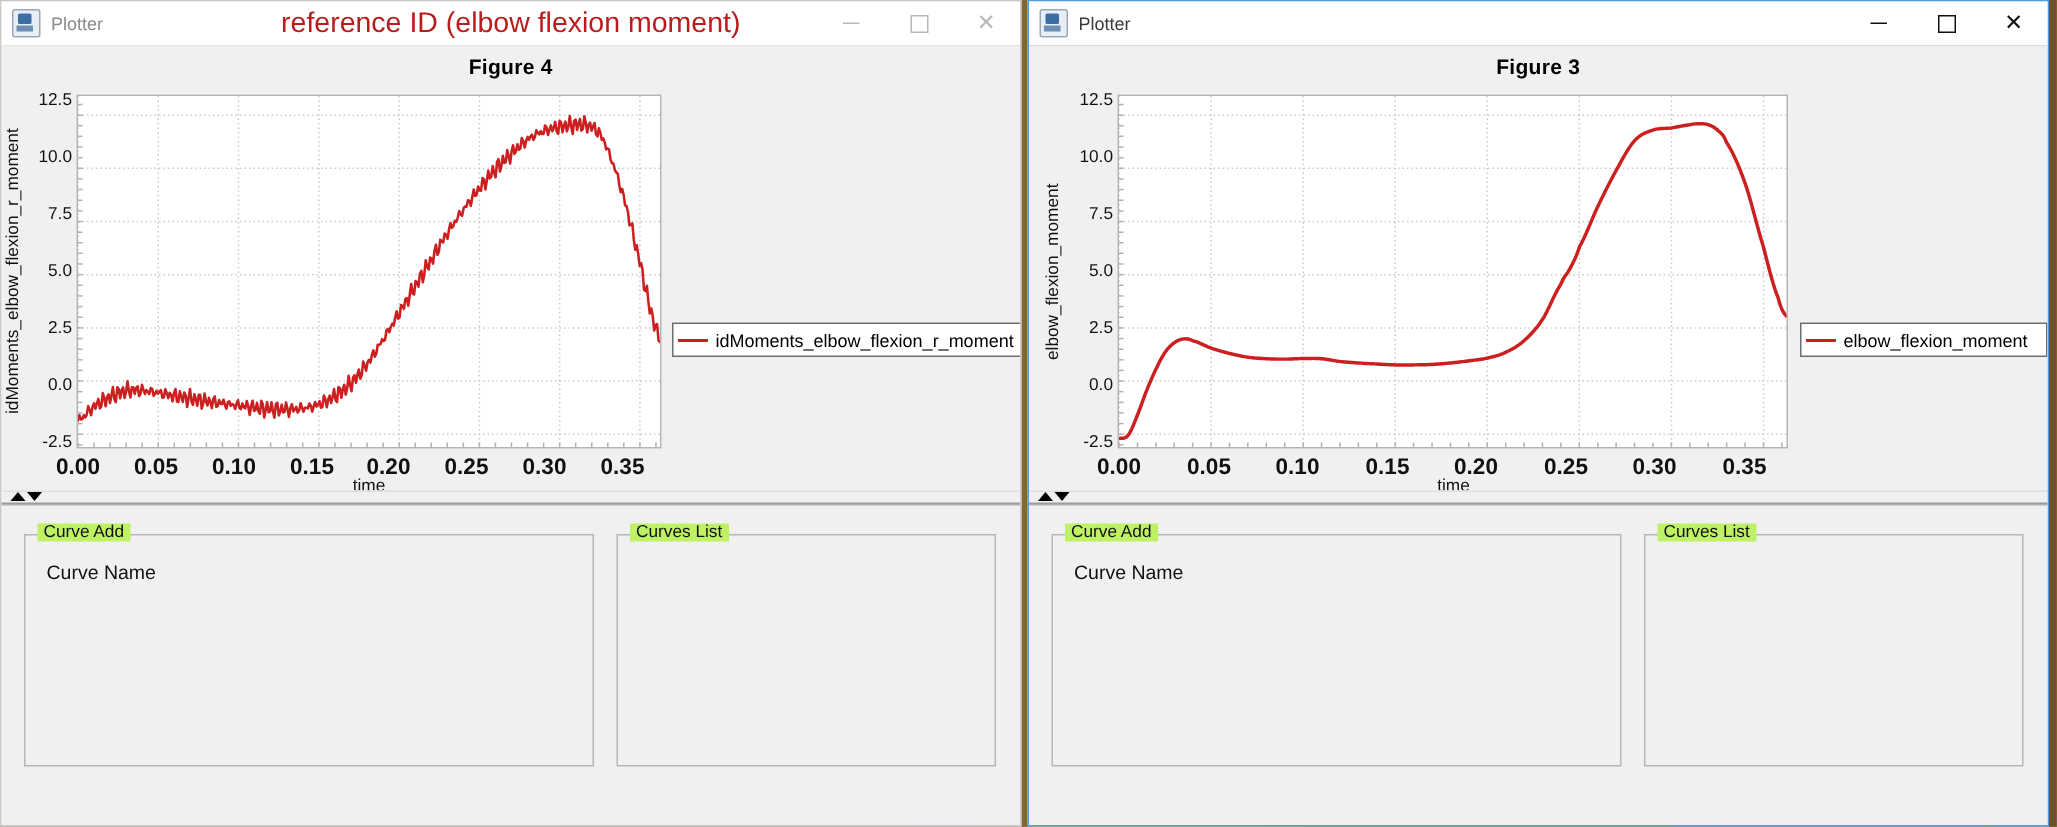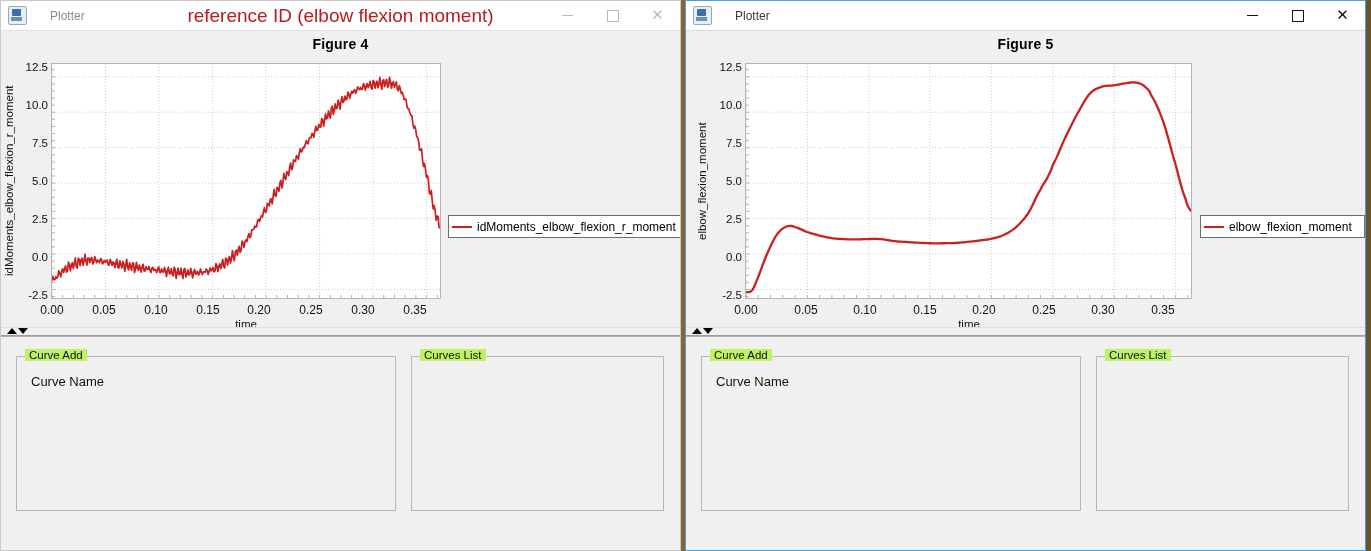--- a/index.html
+++ b/index.html
@@ -19,21 +19,21 @@
   .titlebar{height:30px;background:#ffffff;display:flex;align-items:center;
     position:relative;box-sizing:border-box;}
   .win.inactive .titlebar{border-bottom:1px solid #e2e2e2;}
   .win.active .titlebar{border-bottom:1px solid #dadada;}
   .tb-icon{width:17px;height:17px;margin-left:7px;flex:0 0 auto;position:relative;
     background:#e8eef6;border:1px solid #9aa7b5;border-radius:2px;overflow:hidden;}
   .tb-icon::before{content:"";position:absolute;left:3px;top:2px;width:9px;height:7px;
     background:#3a6ea5;border-radius:1px;}
   .tb-icon::after{content:"";position:absolute;left:2px;top:10px;width:11px;height:4px;
     background:#6d8fb5;}
-  .tb-app{font-size:12px;color:#8b8b8b;margin-left:23px;white-space:nowrap;}
+  .tb-app{font-size:12px;color:#8b8b8b;margin-left:7px;white-space:nowrap;}
   .win.active .tb-app{color:#3b3b3b;}
   .tb-title{position:absolute;left:0;right:0;text-align:center;
     color:#b91c1c;font-size:19px;font-family:"Liberation Sans",sans-serif;
     pointer-events:none;white-space:nowrap;}
   .tb-ctrls{margin-left:auto;display:flex;height:30px;align-items:center;}
   .tb-btn{width:45px;height:30px;display:flex;align-items:center;justify-content:center;
     font-size:14px;color:#b9b9b9;line-height:1;}
   .win.active .tb-btn{color:#111;}
   .tb-btn.min span{display:block;width:11px;height:1px;background:currentColor;}
   .tb-btn.max span{display:block;width:10px;height:10px;border:1px solid currentColor;}
@@ -42,22 +42,22 @@
   
   .chartpane{position:relative;background:#f0f0f0;overflow:hidden;}
   .figtitle{text-align:center;font-size:14px;font-weight:bold;color:#000;
     padding-top:5px;letter-spacing:.2px;}
   .plotbox{position:absolute;background:#ffffff;border:1px solid #b4b4b4;box-sizing:border-box;}
   .ylabel{position:absolute;writing-mode:vertical-rl;transform:rotate(180deg);
     font-size:11.5px;color:#111;white-space:nowrap;text-align:center;}
   .xlabel{position:absolute;font-size:11.5px;color:#111;text-align:center;}
   .ytick{position:absolute;font-size:11.5px;color:#111;text-align:right;
     transform:translateY(-50%);white-space:nowrap;}
-  .xtick{position:absolute;font-size:12px;color:#111;text-align:center;
-    transform:translateX(-50%);white-space:nowrap;}
+  .xtick{position:absolute;font-size:15px;color:#111;text-align:center;
+    transform:translateX(-50%);white-space:nowrap;font-weight:bold;}
   .legend{position:absolute;background:#fff;border:1px solid #6e6e6e;
     display:flex;align-items:center;padding:3px 5px 3px 3px;box-sizing:border-box;
     font-size:12px;color:#000;white-space:nowrap;}
   .legend .swatch{display:inline-block;width:20px;height:0;border-top:2.4px solid #cc1f1f;
     margin-right:5px;flex:0 0 auto;}
 
   
   .splitter{position:absolute;height:9px;background:#f0f0f0;
     border-top:1px solid #dfdfdf;border-bottom:1px solid #9d9d9d;box-sizing:border-box;}
   .splitter .arrows{position:absolute;left:6px;top:0px;display:flex;gap:1px;}
@@ -262,21 +262,21 @@
       <div class="tb-btn max">
           <span></span>
         </div>
       <div class="tb-btn close">
           <span>✕</span>
         </div>
     </div>
   </div>
 
   <div class="chartpane" style="position:absolute;left:0;top:30px;width:679px;height:296px;">
-    <div class="figtitle">Figure 5</div>
+    <div class="figtitle">Figure 3</div>
 
     <div class="ylabel" style="left:10px;top:64px;height:172px;width:16px;">elbow_flexion_moment</div>
 
     <div class="ytick" style="left:26px;top:36px;width:30px;">12.5</div>
     <div class="ytick" style="left:26px;top:74px;width:30px;">10.0</div>
     <div class="ytick" style="left:26px;top:112px;width:30px;">7.5</div>
     <div class="ytick" style="left:26px;top:150px;width:30px;">5.0</div>
     <div class="ytick" style="left:26px;top:188px;width:30px;">2.5</div>
     <div class="ytick" style="left:26px;top:226px;width:30px;">0.0</div>
     <div class="ytick" style="left:26px;top:264px;width:30px;">-2.5</div>

